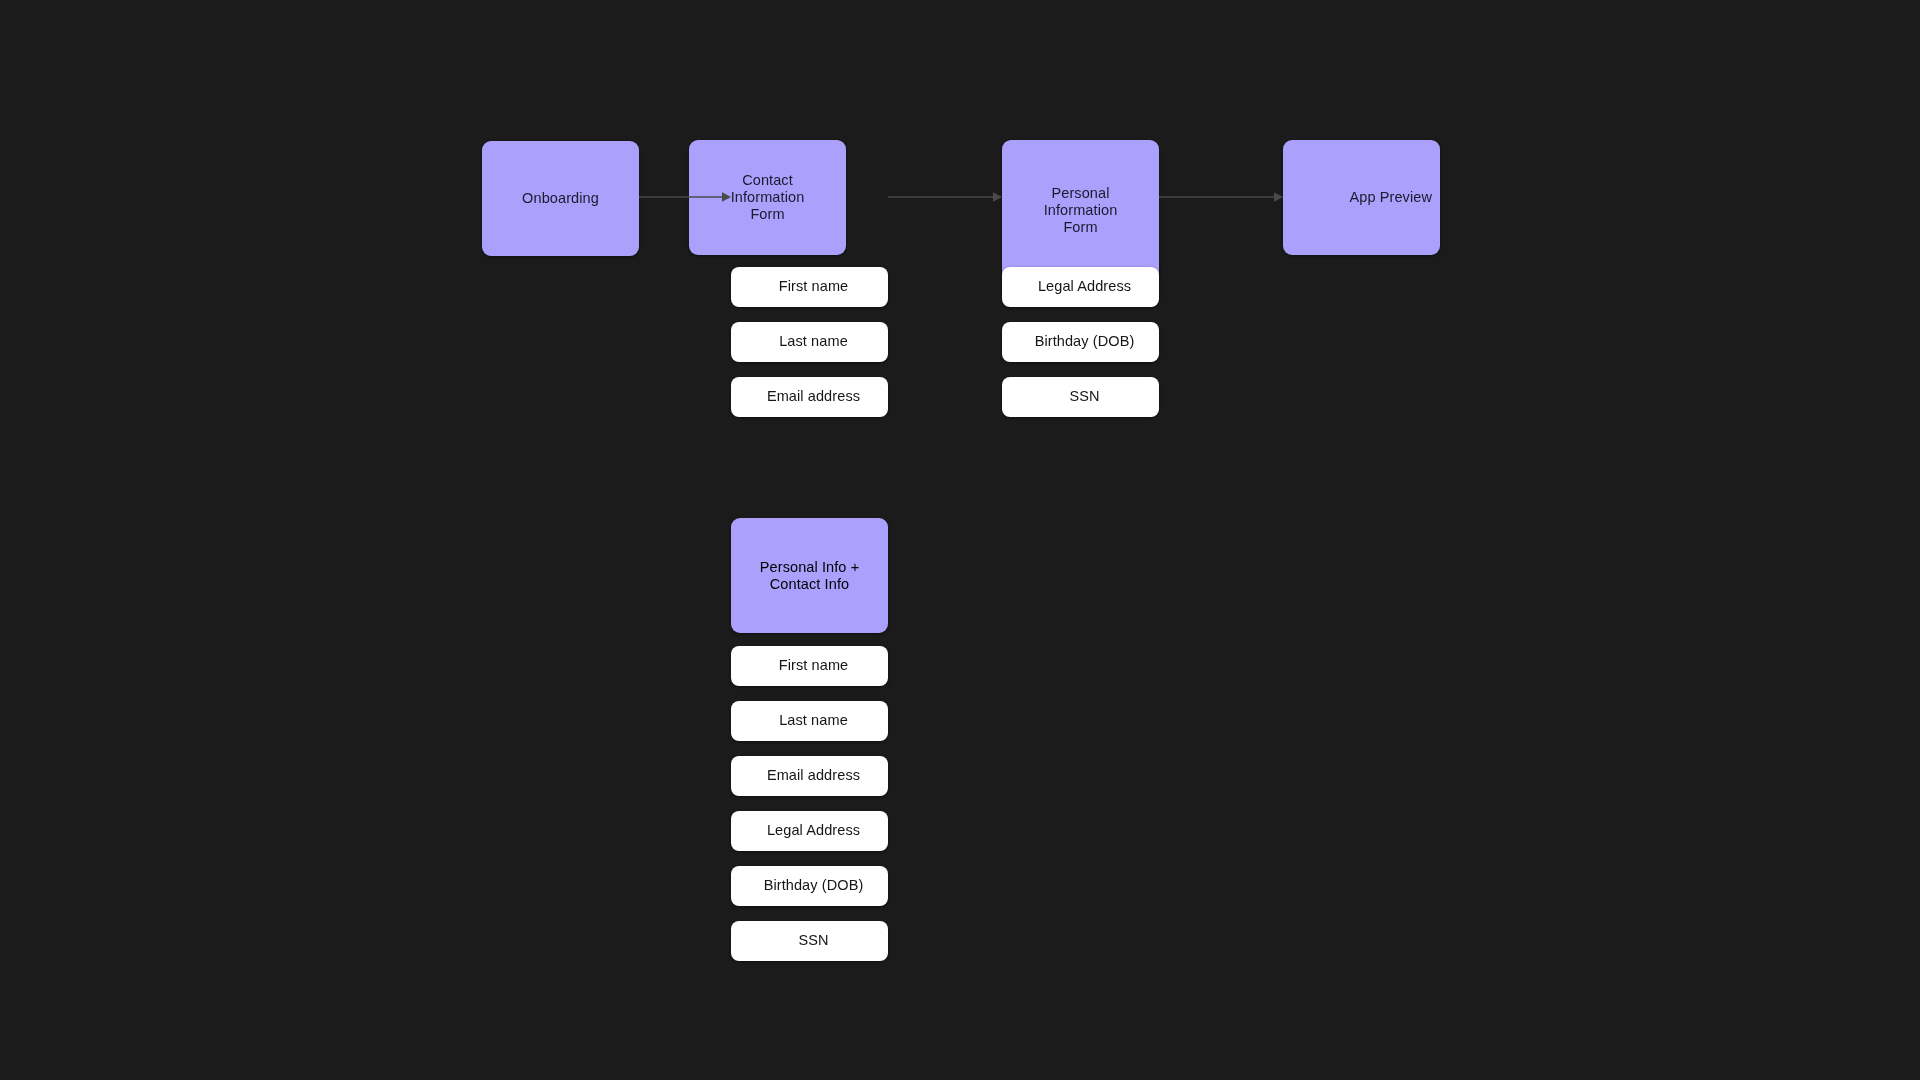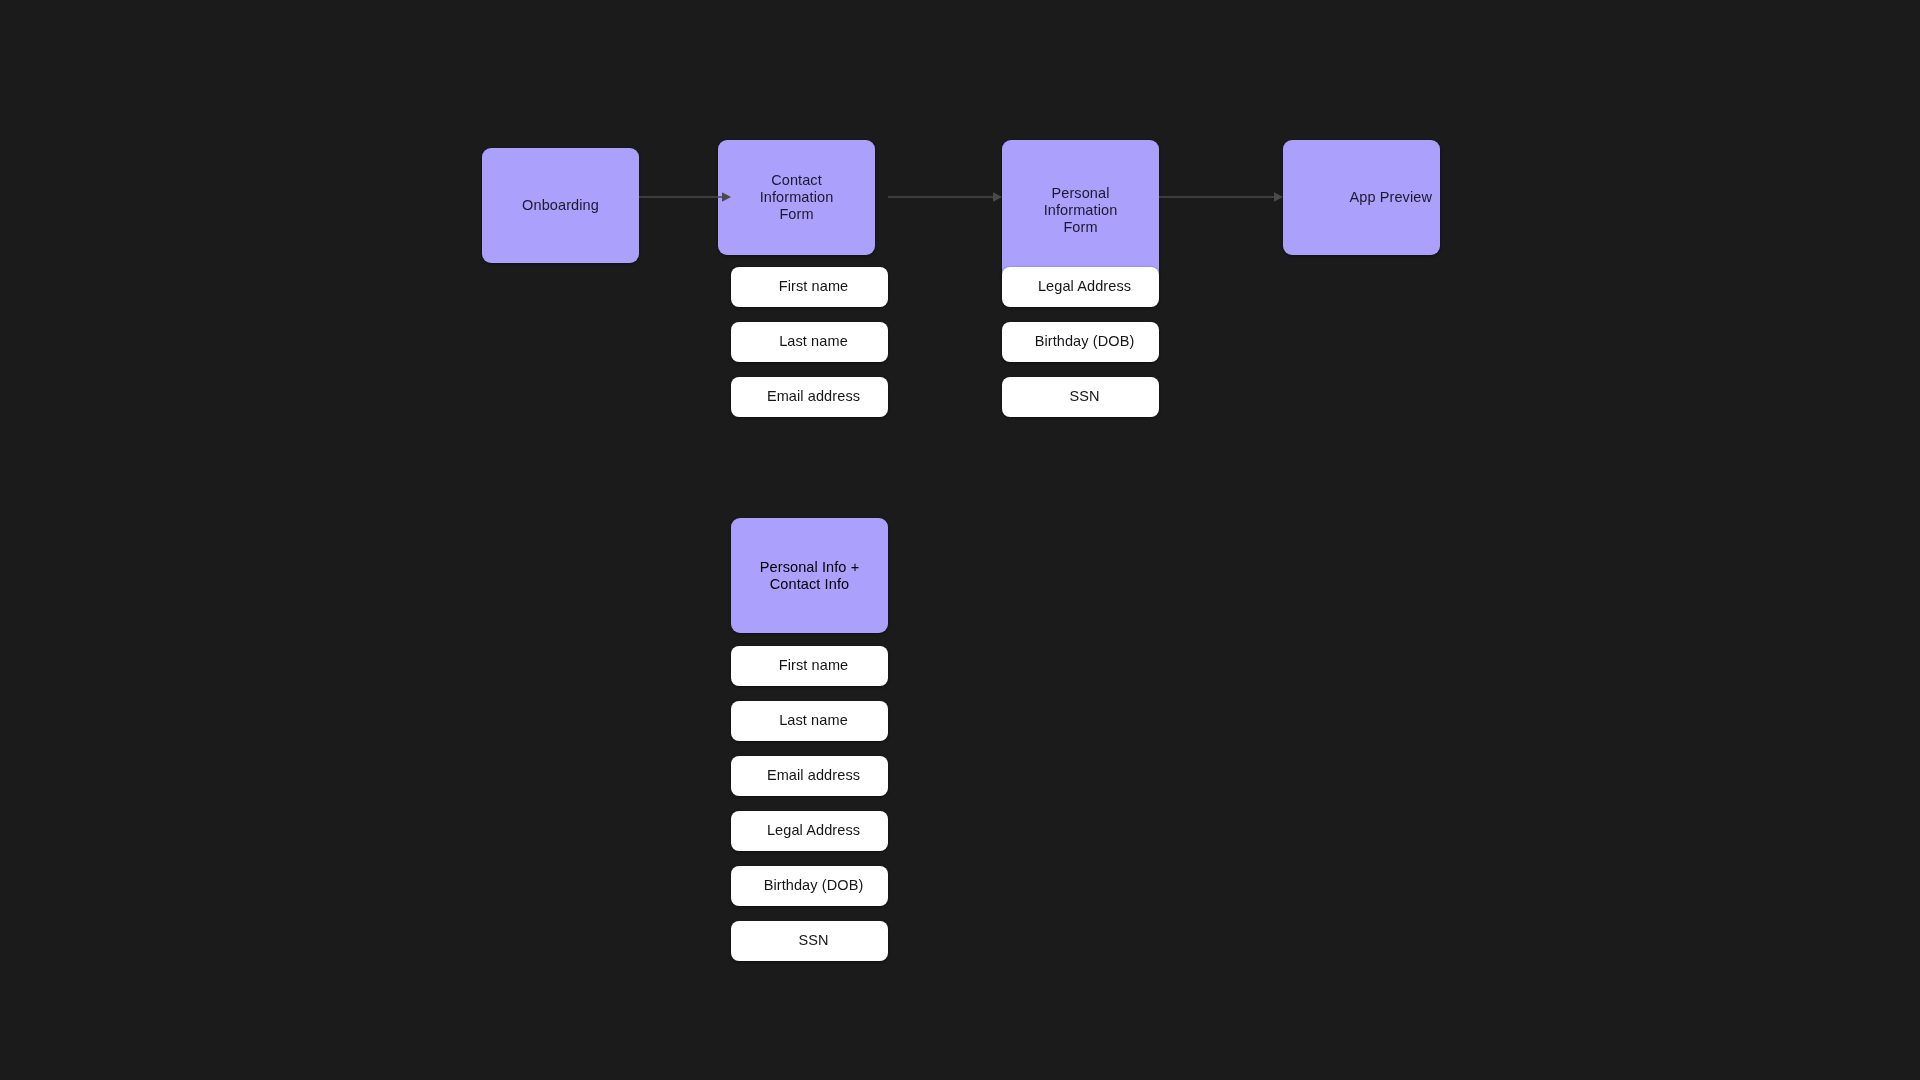--- a/index.html
+++ b/index.html
@@ -66,24 +66,24 @@
   .connector {
     position: absolute;
     pointer-events: none;
   }
   .connector svg { display: block; overflow: visible; }
 </style>
 </head>
 <body>
 
 <div id="canvas">
-    <div class="node" style="left: 482px; top: 148px; width: 157px; height: 115px; background: rgb(171, 160, 252);">
+    <div class="node" style="left: 482px; top: 141px; width: 157px; height: 115px; background: rgb(171, 160, 252);">
       <div class="node-label" style="color: rgb(27, 26, 46);">Onboarding</div>
     </div>
-    <div class="node" style="left: 718px; top: 140px; width: 157px; height: 115px; background: rgb(171, 160, 252);">
+    <div class="node" style="left: 689px; top: 140px; width: 157px; height: 115px; background: rgb(171, 160, 252);">
       <div class="node-label" style="color: rgb(27, 26, 46);">Contact
 Information
 Form</div>
     </div>
     <div class="node" style="left: 1002px; top: 140px; width: 157px; height: 141px; background: rgb(171, 160, 252); align-items: center;">
       <div class="node-label" style="color: rgb(27, 26, 46);">Personal
 Information
 Form</div>
     </div>
     <div class="node" style="left: 1283px; top: 140px; width: 157px; height: 115px; background: rgb(171, 160, 252); justify-content: flex-end;">

